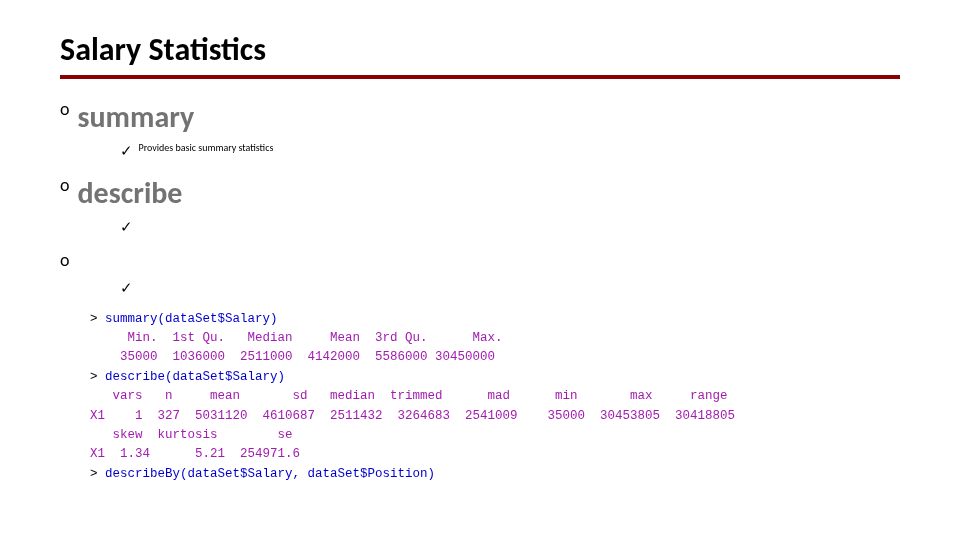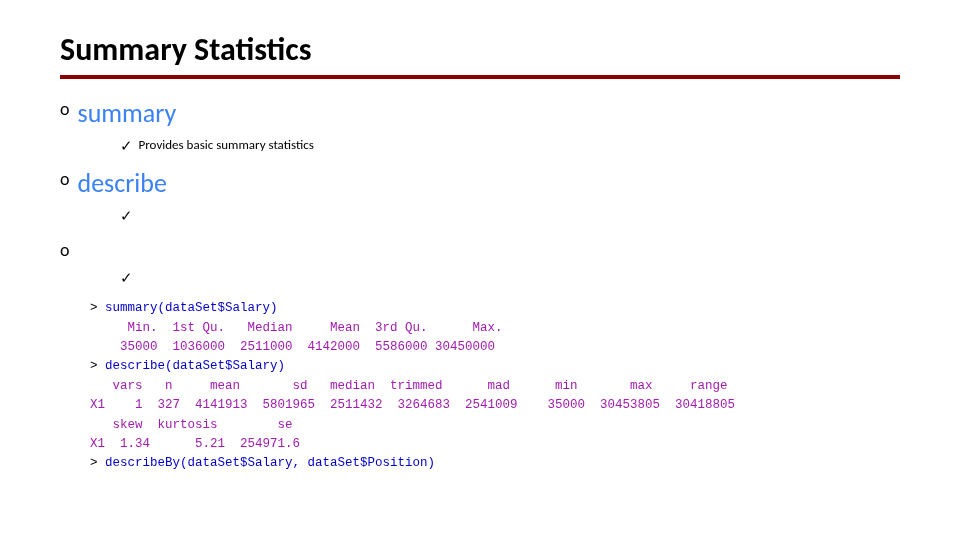--- a/index.html
+++ b/index.html
@@ -27,40 +27,40 @@
       align-items: flex-start;
       margin-bottom: 4px;
     }
     .bullet-circle {
       color: #000;
       font-size: 18px;
       margin-right: 8px;
       line-height: 1.4;
     }
     .bullet-label {
-      font-size: 26px;
-      font-weight: normal;
-      color: #3b82f6;
+      font-size: 30px;
+      font-weight: bold;
+      color: #737373;
       line-height: 1.3;
     }
     .sub-bullet {
       display: flex;
       align-items: flex-start;
       margin-left: 60px;
       margin-bottom: 10px;
       margin-top: 2px;
     }
     .checkmark {
       color: #000;
       font-size: 15px;
       margin-right: 6px;
       line-height: 1.5;
     }
     .sub-text {
-      font-size: 13px;
+      font-size: 10px;
       color: #000;
       line-height: 1.5;
     }
     .section-block {
       margin-bottom: 6px;
     }
     .code-block {
       font-family: 'Courier New', Courier, monospace;
       font-size: 12.5px;
       color: #000;
@@ -75,21 +75,21 @@
     .code-block .cmd {
       color: #0000CD;
     }
     .code-block .output {
       color: #a21caf;
     }
   </style>
 </head>
 <body>
 
-<div class="page-title">Summary Statistics</div>
+<div class="page-title">Salary Statistics</div>
 <div class="red-divider"></div>
 
 <div class="section-block">
   <div class="bullet-item">
     <span class="bullet-circle">o</span>
     <span class="bullet-label">summary</span>
   </div>
   <div class="sub-bullet">
     <span class="checkmark">✓</span>
     <span class="sub-text">Provides basic summary statistics</span>
@@ -113,16 +113,16 @@
   <div class="sub-bullet">
     <span class="checkmark">✓</span>
   </div>
 </div>
 
 <div class="code-block"><span class="prompt">&gt; </span><span class="cmd">summary(dataSet$Salary)</span>
 <span class="output">     Min.  1st Qu.   Median     Mean  3rd Qu.      Max.</span>
 <span class="output">    35000  1036000  2511000  4142000  5586000 30450000</span>
 <span class="prompt">&gt; </span><span class="cmd">describe(dataSet$Salary)</span>
 <span class="output">   vars   n     mean       sd   median  trimmed      mad      min       max     range</span>
-<span class="output">X1    1  327  4141913  5801965  2511432  3264683  2541009    35000  30453805  30418805</span>
+<span class="output">X1    1  327  5031120  4610687  2511432  3264683  2541009    35000  30453805  30418805</span>
 <span class="output">   skew  kurtosis        se</span>
 <span class="output">X1  1.34      5.21  254971.6</span>
 <span class="prompt">&gt; </span><span class="cmd">describeBy(dataSet$Salary, dataSet$Position)</span></div>
 
 </body></html>

